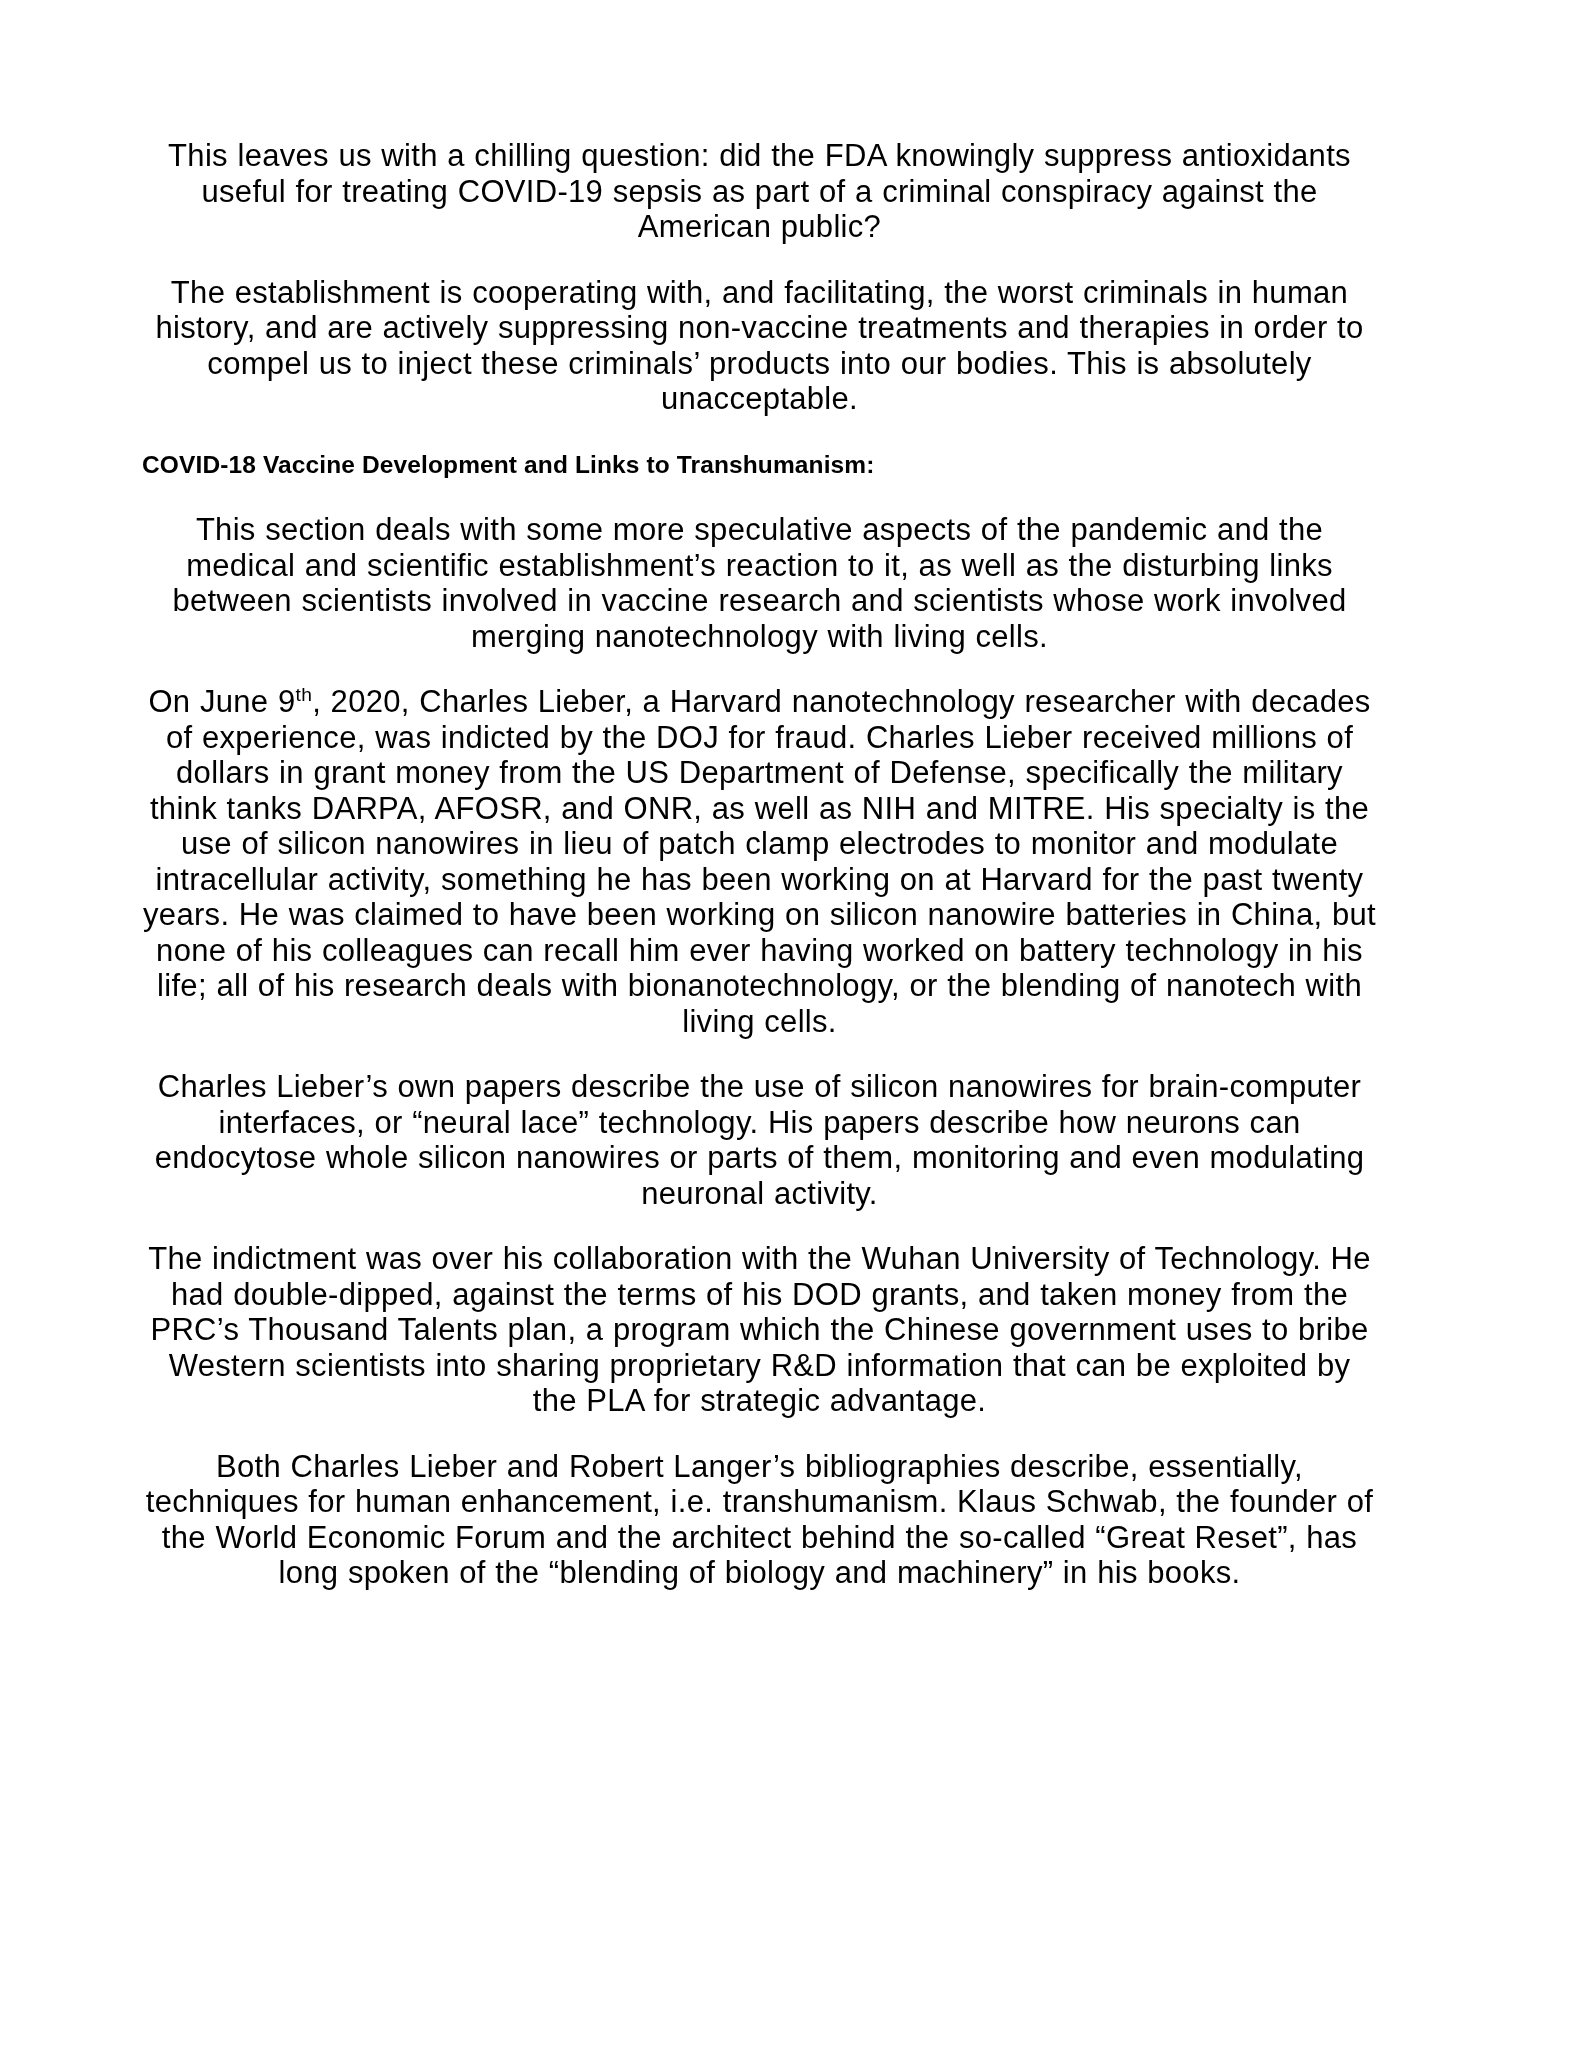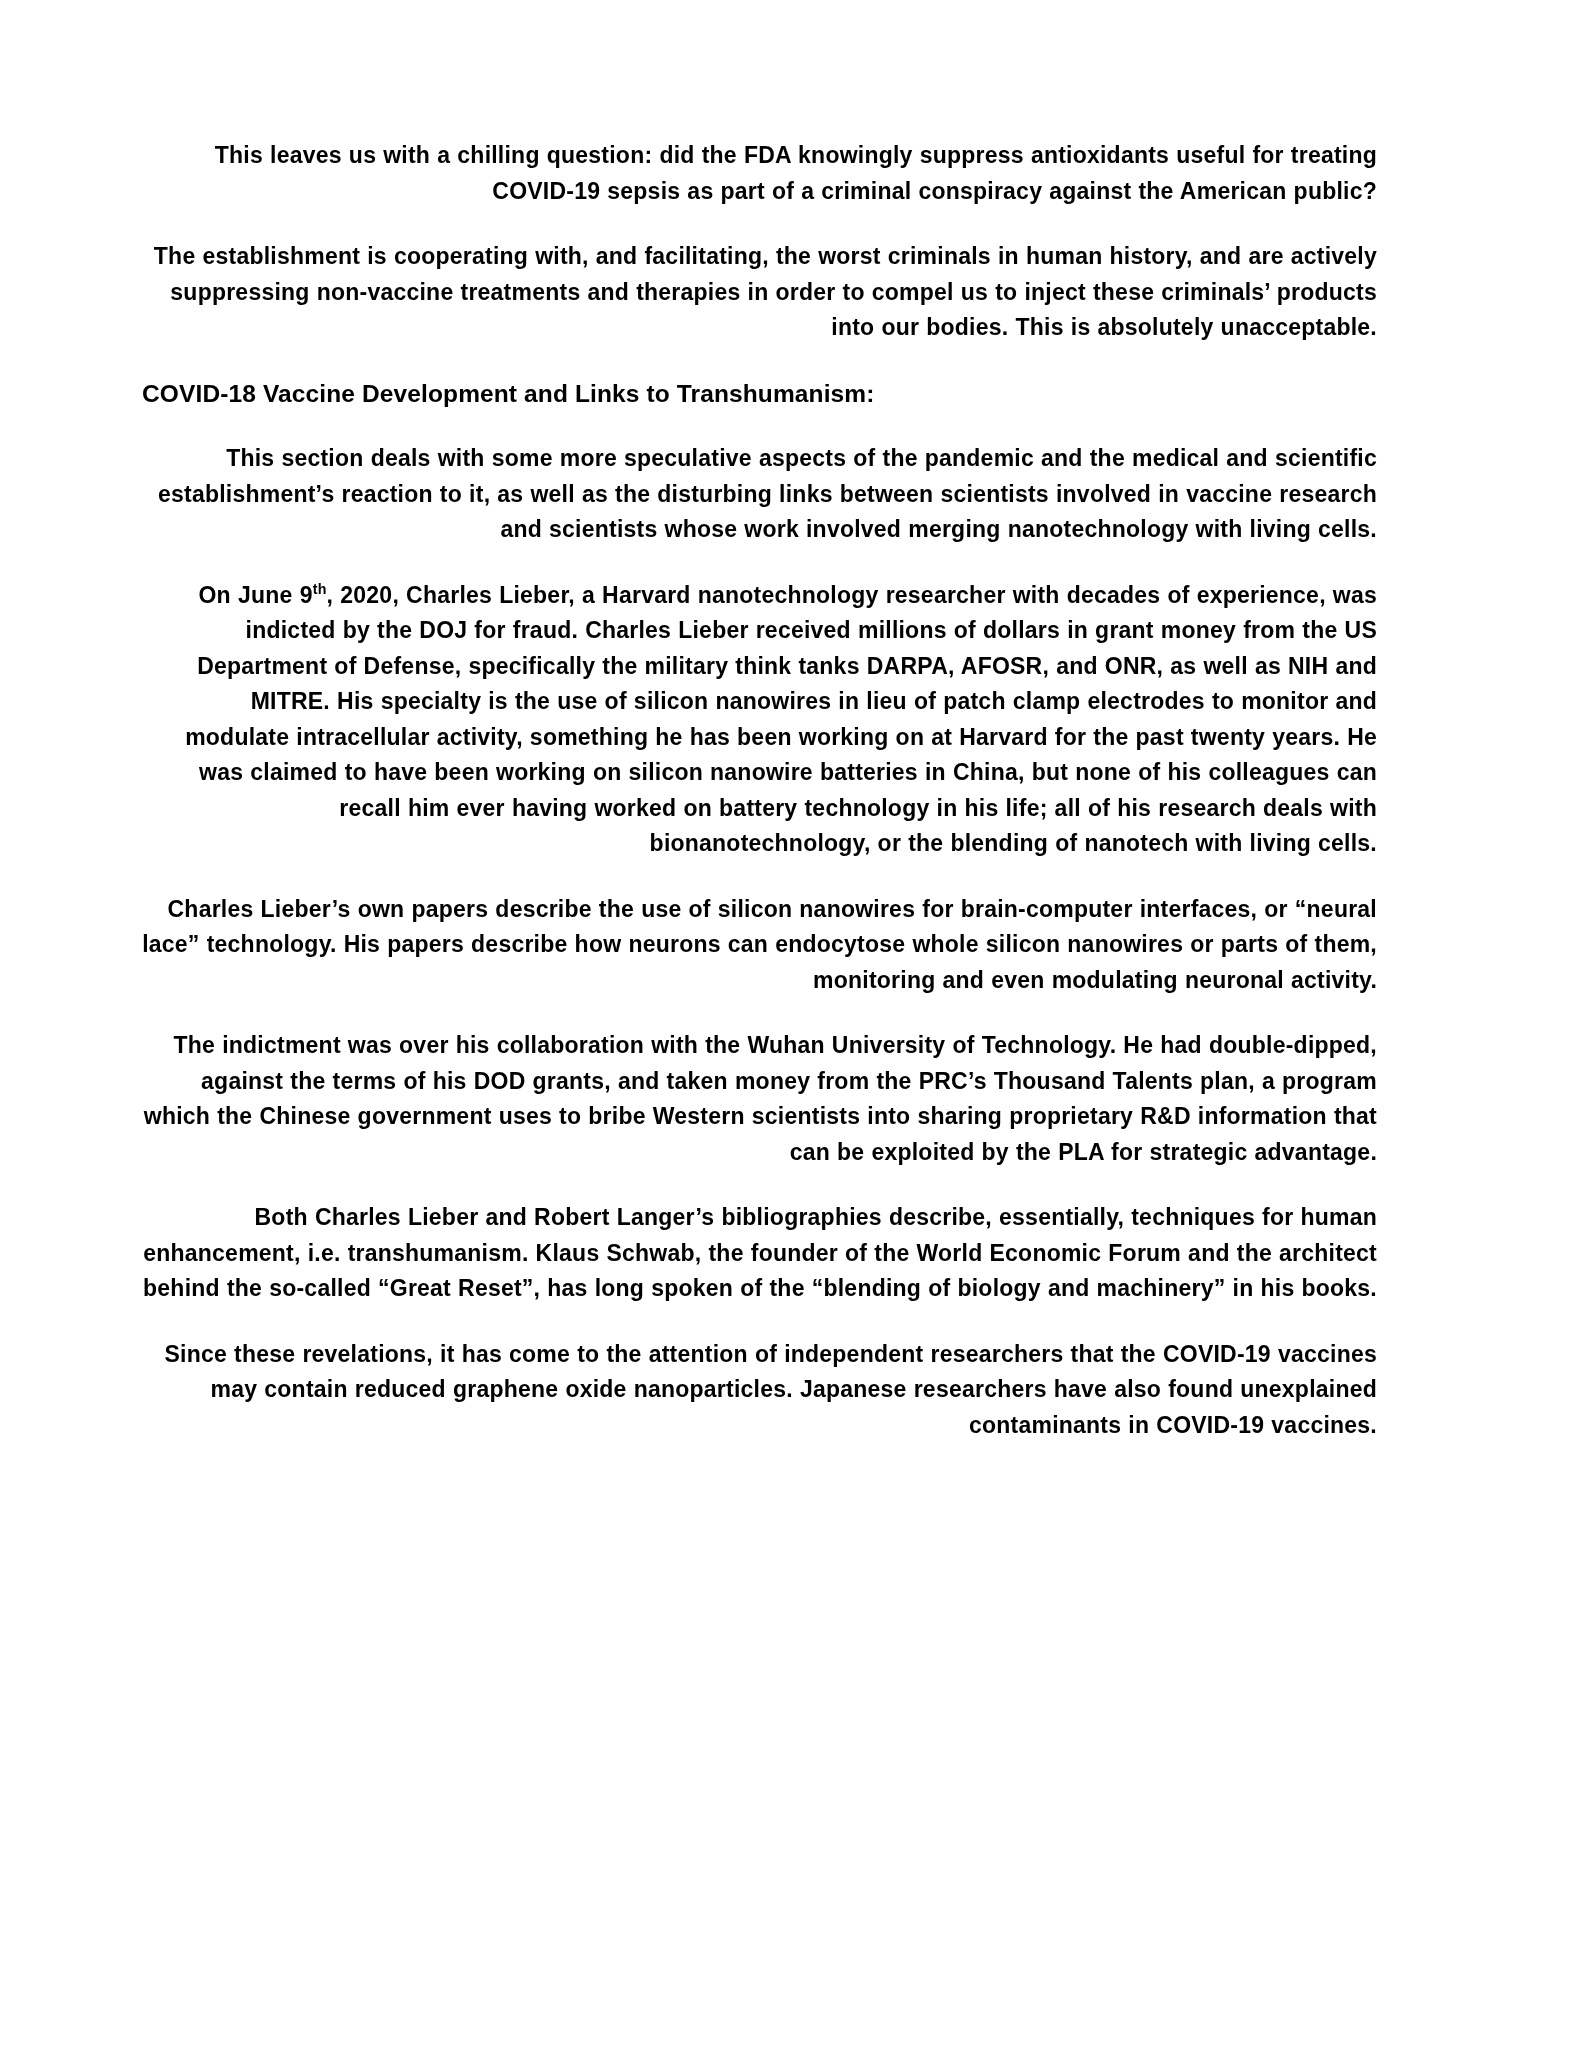--- a/index.html
+++ b/index.html
@@ -22,27 +22,27 @@
     box-sizing: border-box;
   }
   .text-column {
     position: absolute;
     left: 142px;
     top: 138px;
     width: 1235px;
   }
   p.para {
     margin: 0 0 30px 0;
-    font-size: 23px;
+    font-size: 31px;
     line-height: 35.5px;
     letter-spacing: 0.01em;
     word-spacing: 0.02em;
     color: #000000;
-    text-align: right;
-    font-weight: 700;
+    text-align: center;
+    font-weight: 400;
   }
   p.para:last-child {
     margin-bottom: 0;
   }
   p.heading {
     margin: 0 0 30px 0;
     font-size: 24.5px;
     line-height: 35.5px;
     font-weight: 700;
     color: #000000;
@@ -71,16 +71,15 @@
     <p class="para"><span>On June 9</span><sup class="ordinal">th</sup><span>, 2020, Charles Lieber, a Harvard nanotechnology researcher with decades of experience, was indicted by the DOJ for fraud. Charles Lieber received millions of dollars in grant money from the US Department of Defense, specifically the military think tanks DARPA, AFOSR, and ONR, as well as NIH and MITRE. His specialty is the use of silicon nanowires in lieu of patch clamp electrodes to monitor and modulate intracellular activity, something he has been working on at Harvard for the past twenty years. He was claimed to have been working on silicon nanowire batteries in China, but none of his colleagues can recall him ever having worked on battery technology in his life; all of his research deals with bionanotechnology, or the blending of nanotech with living cells.</span></p>
 
     <p class="para">Charles Lieber’s own papers describe the use of silicon nanowires for brain-computer interfaces, or “neural lace” technology. His papers describe how neurons can endocytose whole silicon nanowires or parts of them, monitoring and even modulating neuronal activity.</p>
 
     <p class="para">The indictment was over his collaboration with the Wuhan University of Technology. He had double-dipped, against the terms of his DOD grants, and taken money from the PRC’s Thousand Talents plan, a program which the Chinese government uses to bribe Western scientists into sharing proprietary R&amp;D information that can be exploited by the PLA for strategic advantage.</p>
 
 
 
     <p class="para">Both Charles Lieber and Robert Langer’s bibliographies describe, essentially, techniques for human enhancement, i.e. transhumanism. Klaus Schwab, the founder of the World Economic Forum and the architect behind the so-called “Great Reset”, has long spoken of the “blending of biology and machinery” in his books.</p>
 
-    <p class="para">Since these revelations, it has come to the attention of independent researchers that the COVID-19 vaccines may contain reduced graphene oxide nanoparticles. Japanese researchers have also found unexplained contaminants in COVID-19 vaccines.</p>
 
   </div>
 </div>
 
 </body></html>

